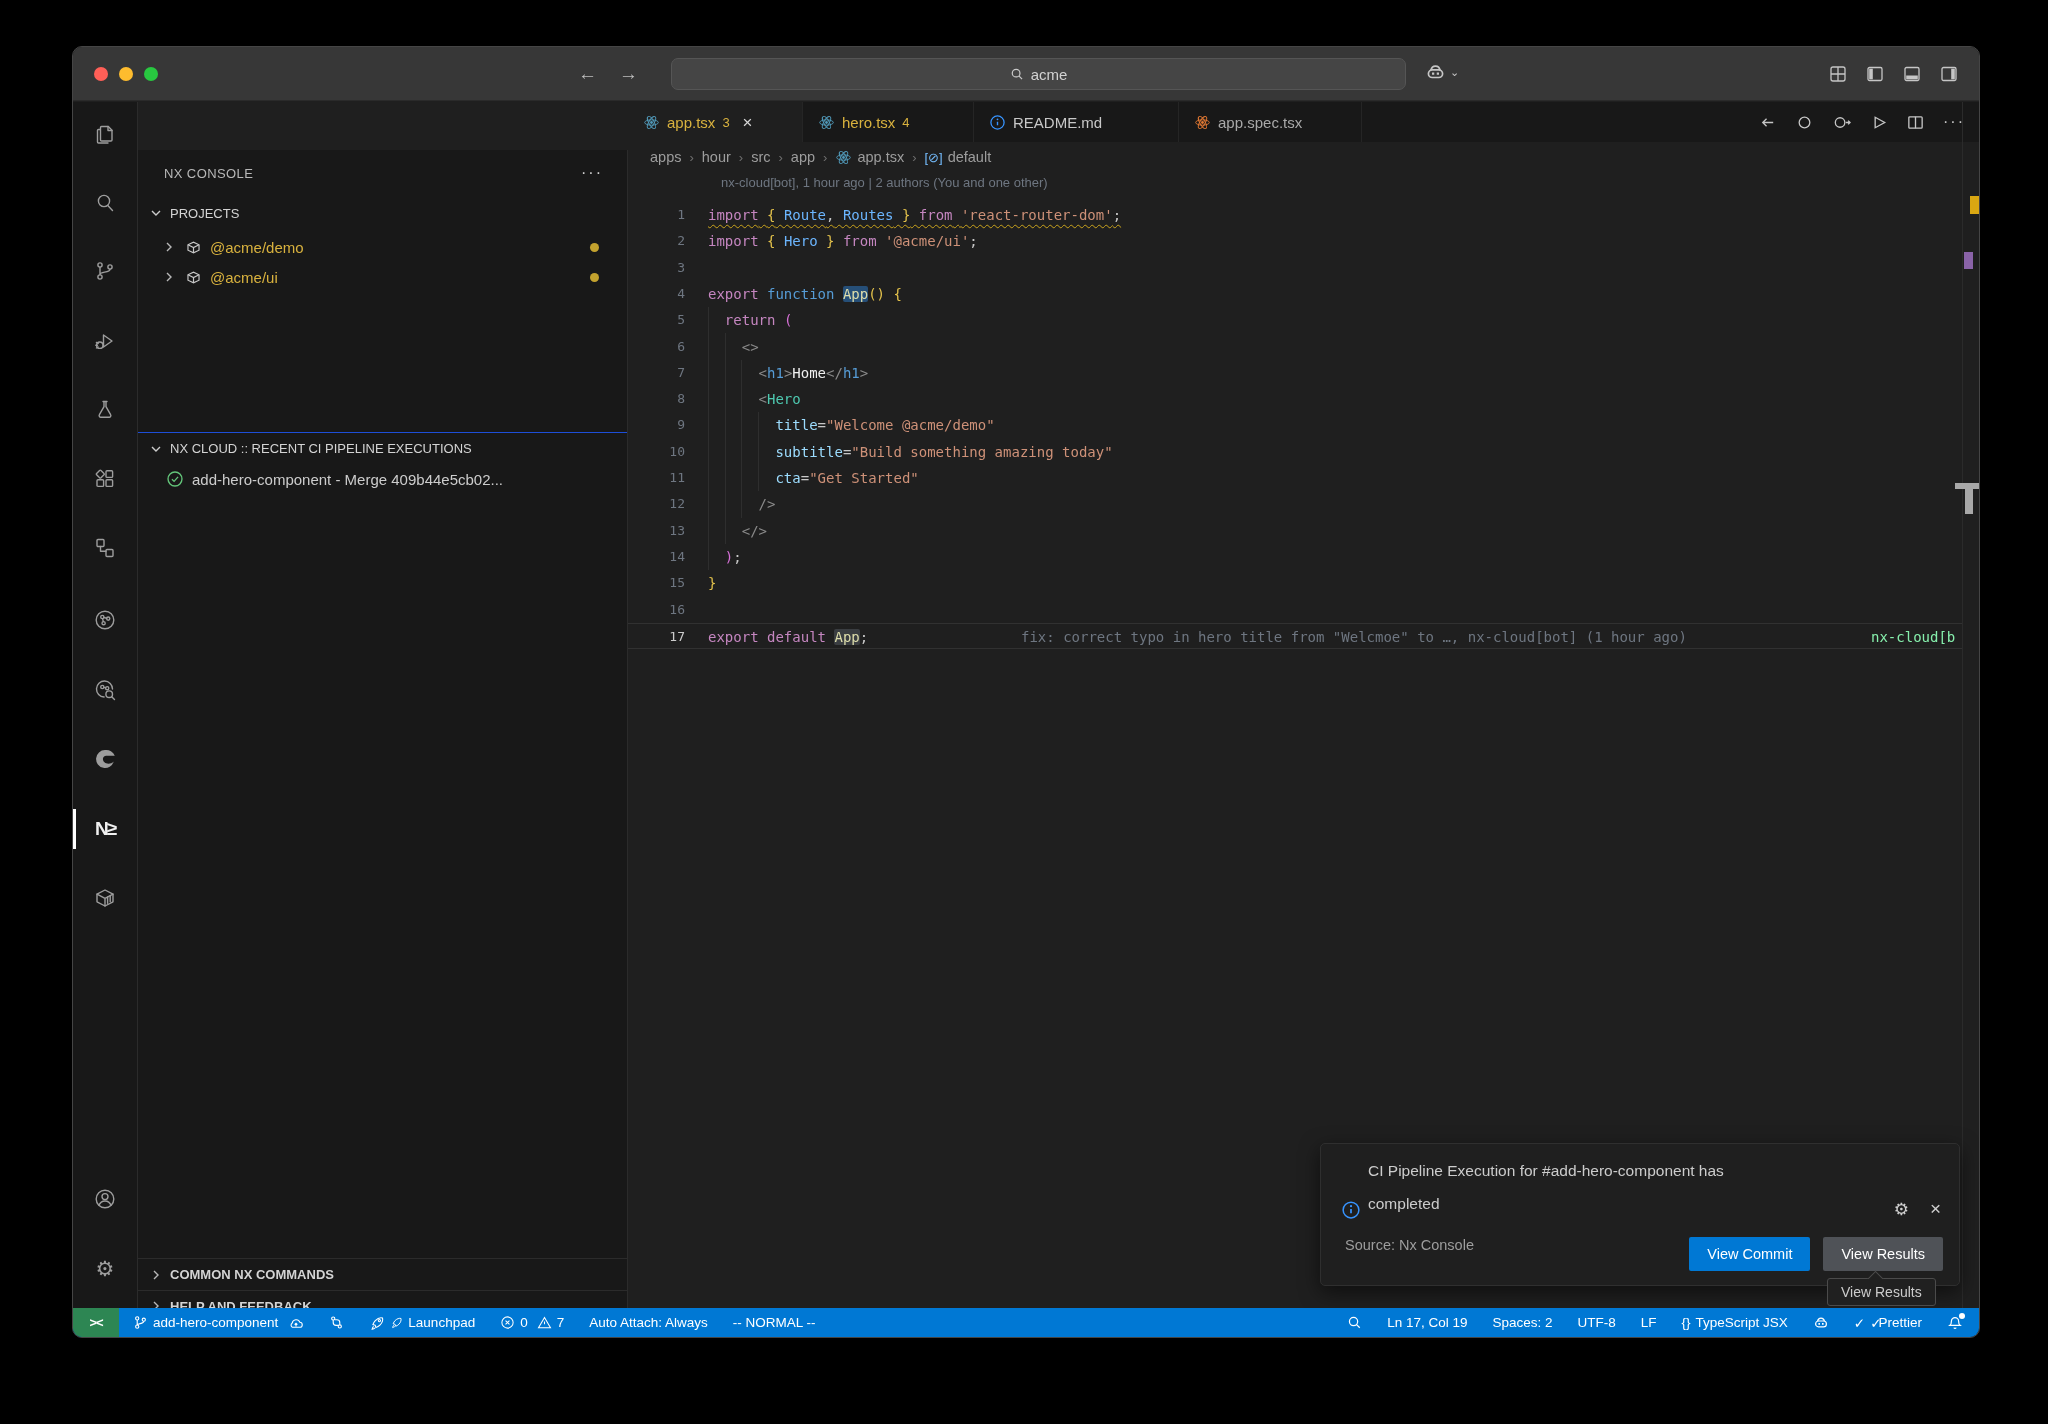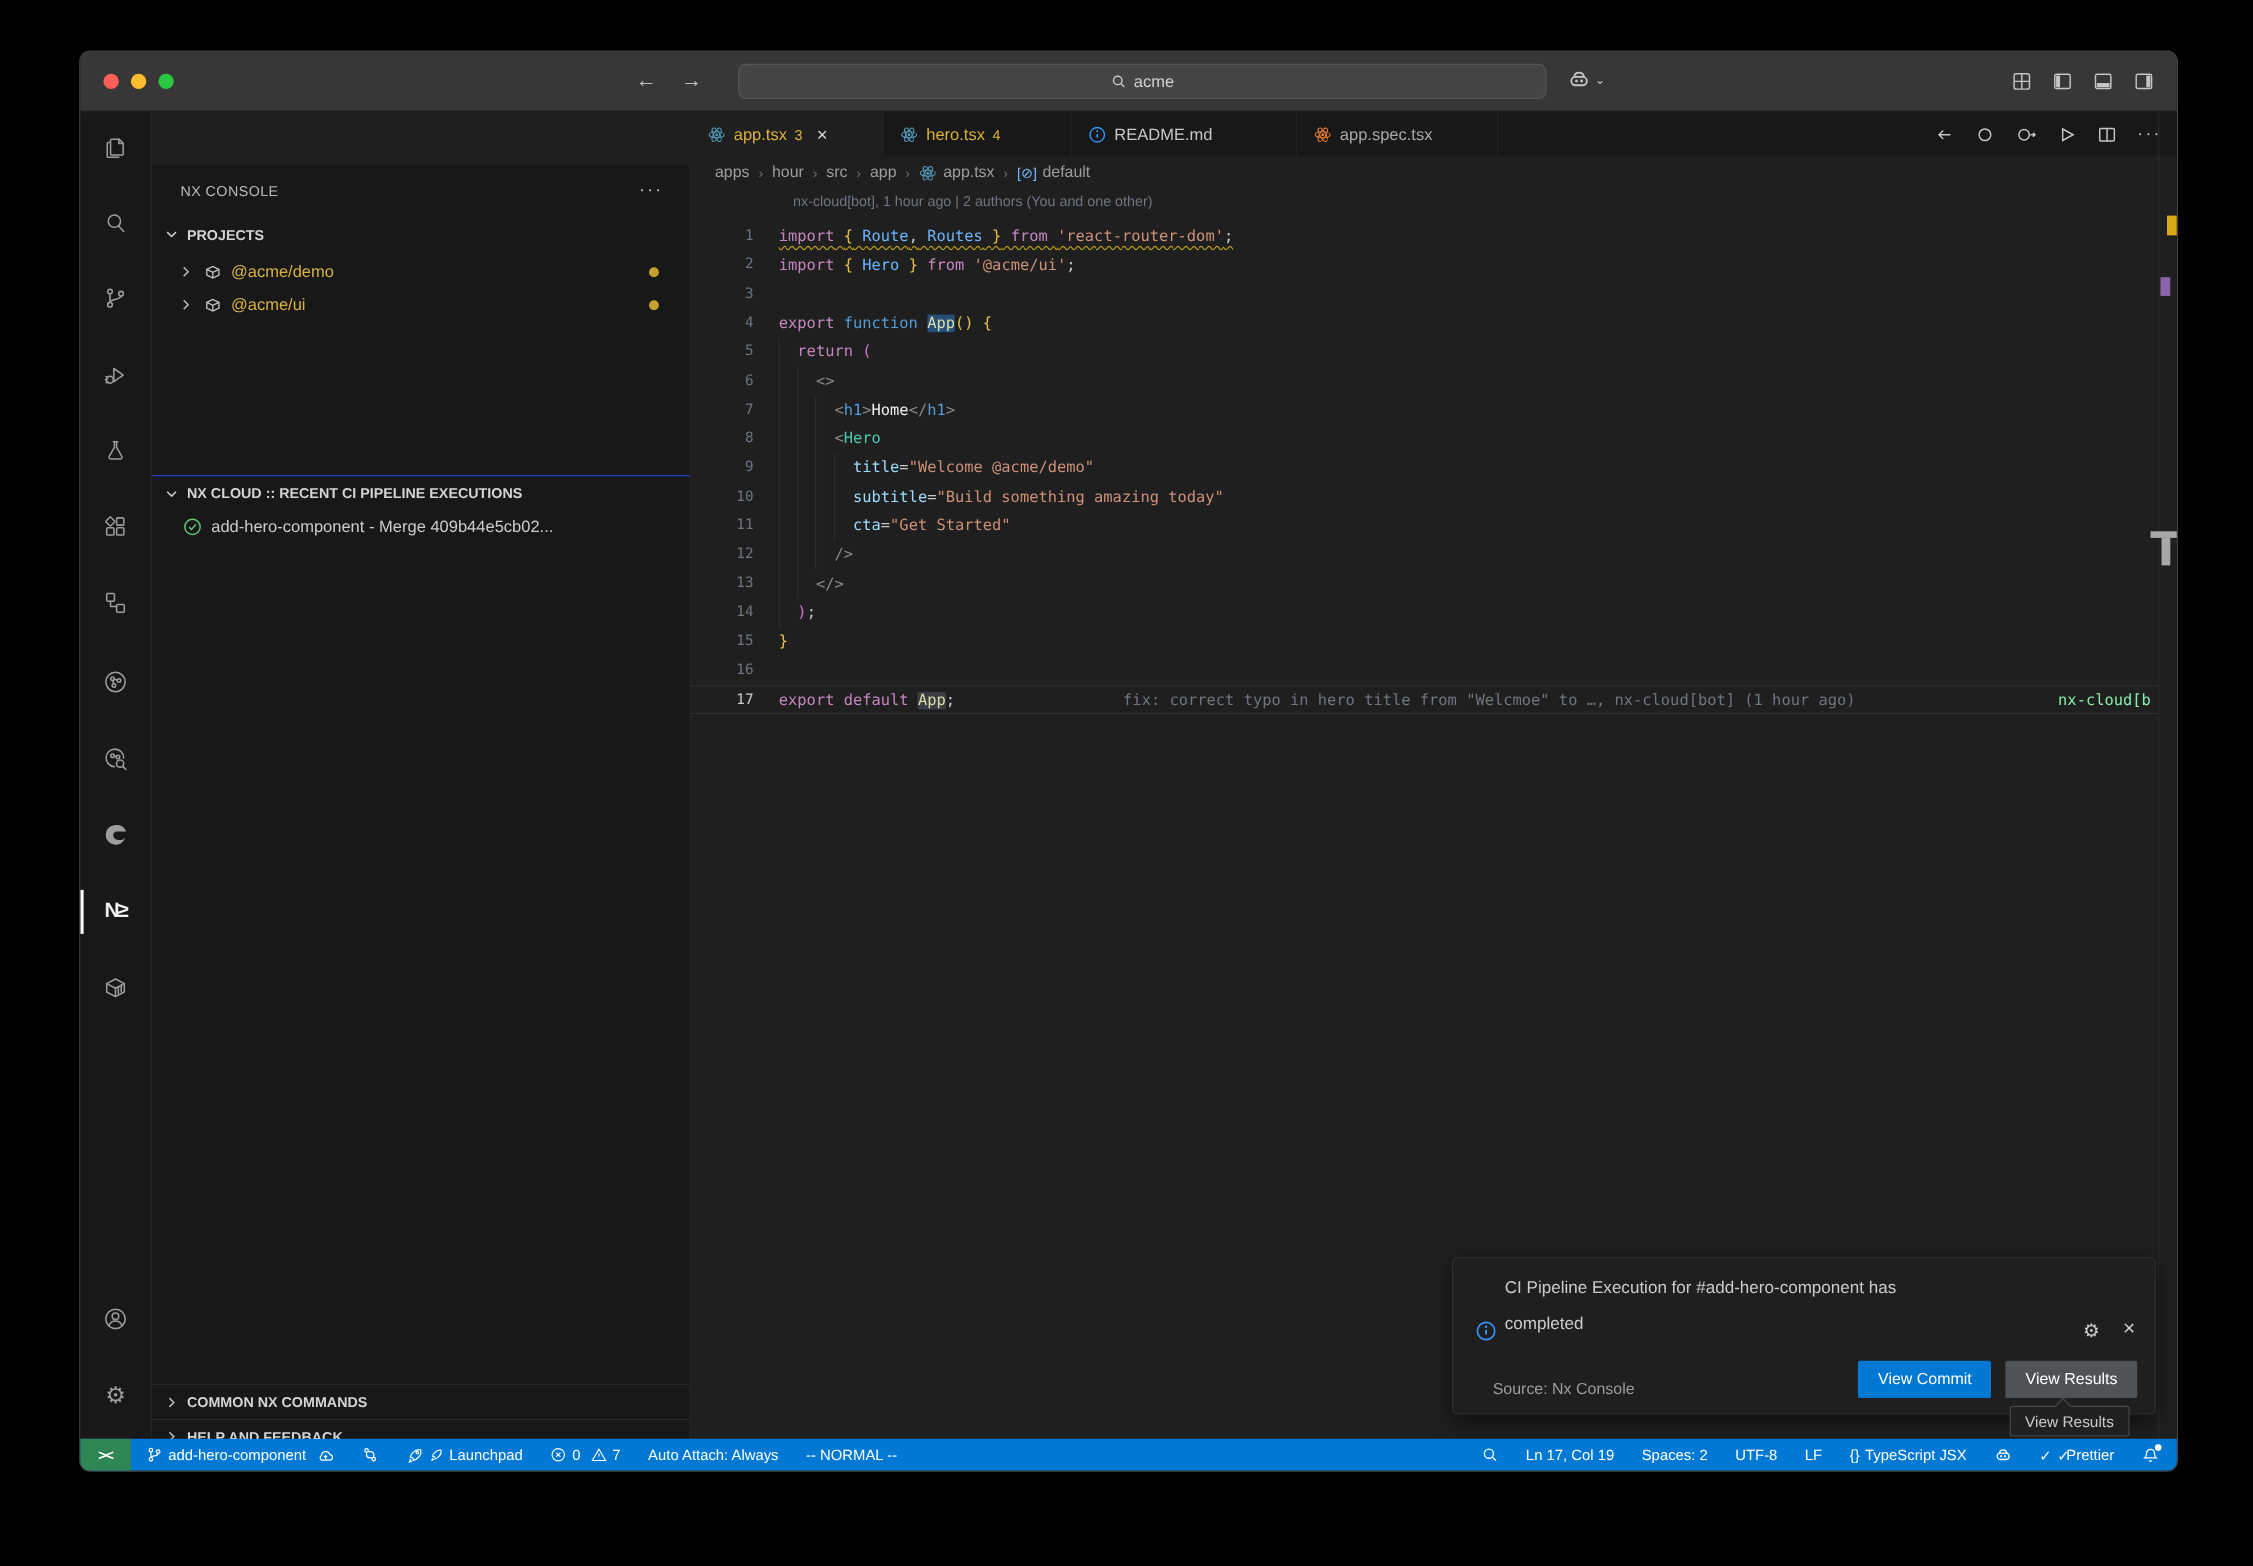--- a/index.html
+++ b/index.html
@@ -35,21 +35,21 @@
     width:2.5px; height:40px; background:#fff; }
   .nx-logo { font-weight:800; font-size:19px; letter-spacing:-2px; color:#f0f0f0; }
   .glyph-icon { font-size:21px; line-height:1; }
 
   .sidebar { width:490px; background:#181818; border-right:1px solid #2b2b2b;
     position:relative; flex:none; color:#cccccc;margin-top:48px; }
   .sb-title { position:absolute; top:0; left:0; right:0; height:46px; display:flex;
     align-items:center; padding:0 24px 0 26px; font-size:13px; letter-spacing:.4px; color:#b8b8b8; }
   .sb-more { margin-left:auto; color:#cfcfcf; font-size:16px; letter-spacing:2px; cursor:pointer; }
   .sb-sect { position:absolute; left:0; right:0; height:30px; display:flex; align-items:center;
-    gap:6px; padding-left:10px; font-weight:bold; font-size:13px; color:#d4d4d4; cursor:pointer; }
+    gap:6px; padding-left:10px; font-weight:normal; font-size:13px; color:#d4d4d4; cursor:pointer; }
   .sb-sect svg { flex:none; }
   .sb-item { position:absolute; left:0; right:0; height:30px; display:flex; align-items:center;
     gap:8px; font-size:15px; cursor:pointer; }
   .sb-dot { position:absolute; right:28px; width:9px; height:9px; border-radius:50%; }
   .sb-bottom { position:absolute; left:0; right:0; }
   .sb-brow { height:32px; border-top:1px solid #2b2b2b; display:flex; align-items:center;
     gap:6px; padding-left:10px; font-weight:bold; font-size:13px; color:#d4d4d4; cursor:pointer; }
   .sb-bottom .sb-brow:last-child { border-bottom:1px solid #2b2b2b; }
 
   
@@ -96,22 +96,22 @@
   .ruler { position:absolute; top:0; bottom:0; right:0; width:17px; border-left:1px solid #2b2b2b; }
   .rmark { position:absolute; }
 
   
   .toast { position:absolute; left:1247px; top:1096px; width:640px; height:143px;
     background:#1f1f1f; border:1px solid #2f2f2f; border-radius:5px; z-index:8;
     box-shadow:0 6px 20px rgba(0,0,0,.55); padding:16px 18px 14px 20px; color:#cccccc; }
   .toast-head { display:flex; align-items:flex-end; gap:7px; }
   .toast-msg { font-size:15.5px; line-height:33px; max-width:430px; margin-top:-6px; }
   .toast-icons { margin-left:auto; display:flex; gap:21px; align-items:center; color:#cfcfcf; }
-  .toast-foot { position:absolute; left:36px; right:16px; bottom:14px; display:flex;
-    align-items:flex-end; }
+  .toast-foot { position:absolute; left:24px; right:16px; bottom:14px; display:flex;
+    align-items:flex-start; }
   .toast-src { font-size:14.5px; color:#9d9d9d; }
   .btn { height:34px; display:flex; align-items:center; padding:0 18px; font-size:14.5px;
     color:#fff; cursor:pointer; border-radius:2px; }
   .btn-primary { background:#0078D4; margin-left:auto; }
   .btn-secondary { background:#4f5257; margin-left:13px; }
   .tooltip { position:absolute; left:1754px; top:1231px; z-index:9; background:#202020;
     border:1px solid #4b4b4b; border-radius:3px; padding:5px 13px; font-size:14px;
     color:#cccccc; }
   .tooltip-caret { position:absolute; left:1797px; top:1226px; width:11px; height:11px;
     background:#202020; border-left:1px solid #4b4b4b; border-top:1px solid #4b4b4b;

